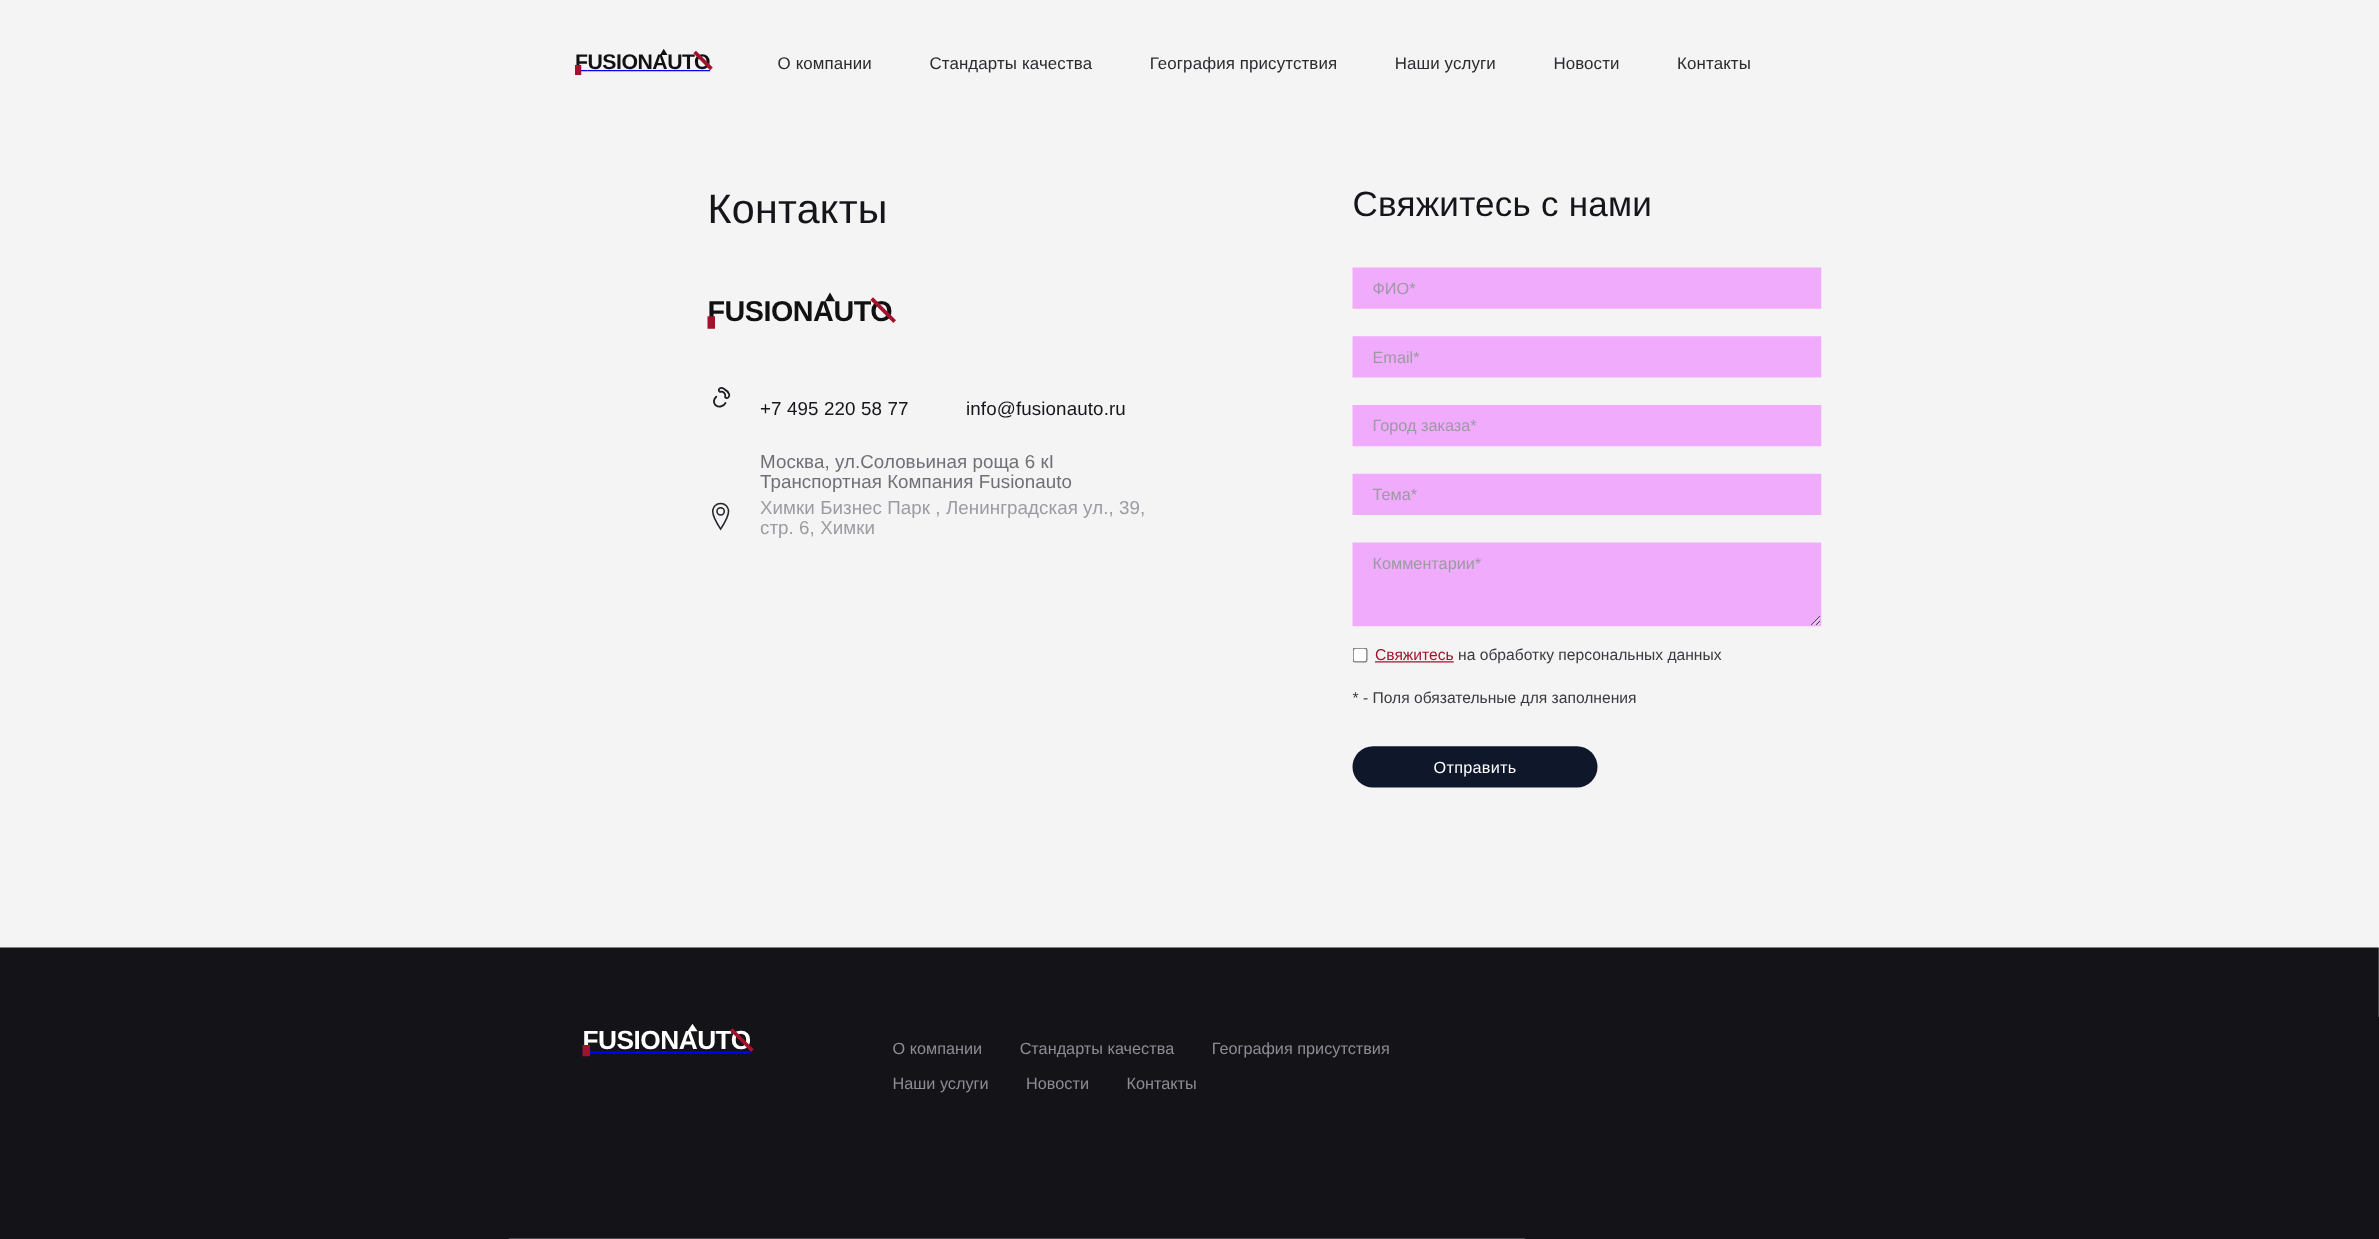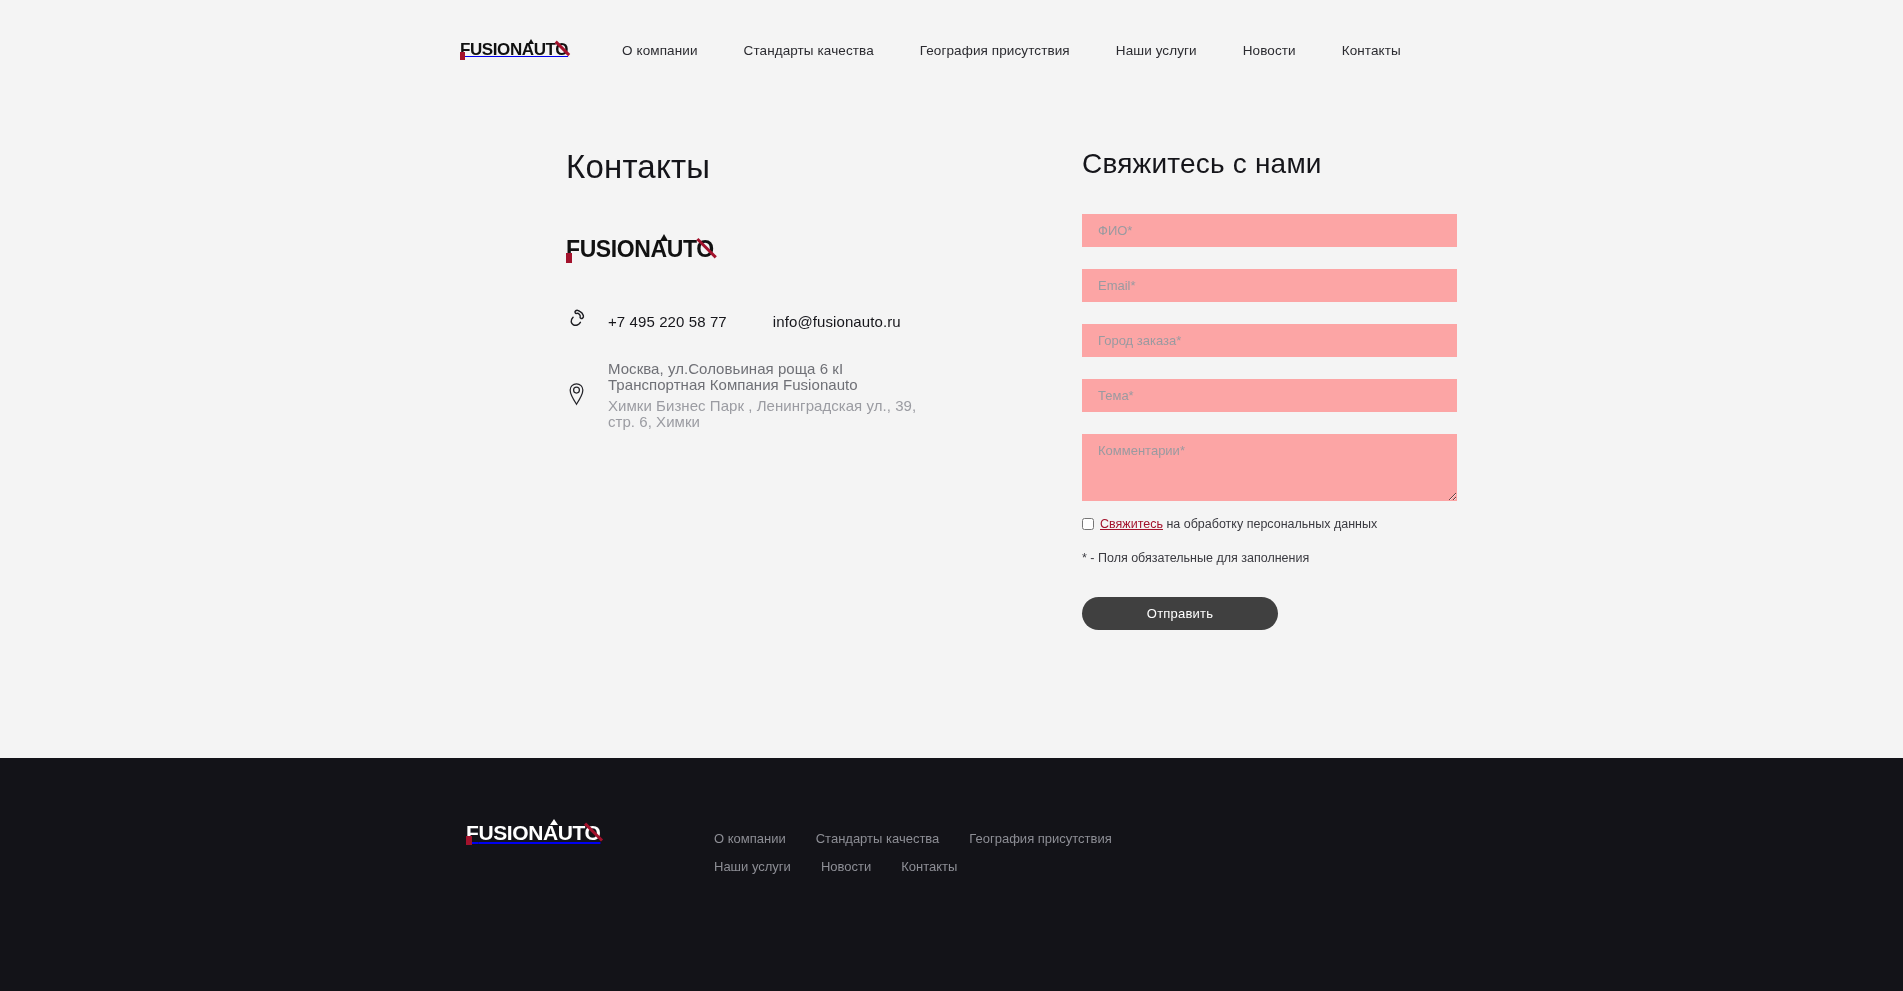--- a/index.html
+++ b/index.html
@@ -99,21 +99,21 @@
   .logo-contact .lm-slash { width: 3.4px; height: 26px; right: 5.6px; top: -1px; }
   .logo-contact .lm-tri {
     border-left: 4.6px solid transparent;
     border-right: 4.6px solid transparent;
     border-bottom: 7px solid #111;
     top: -2px; right: 46px;
   }
 
   .info-row {
     display: flex;
-    align-items: center;
+    align-items: flex-end;
     margin-bottom: 26px;
   }
   .info-icon {
     width: 42px;
     flex: 0 0 42px;
     padding-top: 2px;
     color: #1d1d22;
   }
   .info-body { flex: 1; }
 
@@ -148,21 +148,21 @@
   .form-title {
     font-size: 28px;
     font-weight: 400;
     color: #15151a;
     margin: 0 0 34px 0;
     letter-spacing: 0.2px;
   }
   .f-field {
     width: 100%;
     height: 33px;
-    background: #fca5a5;
+    background: #f0abfc;
     border: none;
     outline: none;
     padding: 0 16px;
     font-family: inherit;
     font-size: 13px;
     color: #44444a;
     margin-bottom: 22px;
     display: block;
   }
   .f-field::placeholder { color: #9a9aa0; opacity: 1; }
@@ -196,21 +196,21 @@
     margin-bottom: 32px;
   }
   .btn-submit {
     display: inline-flex;
     align-items: center;
     justify-content: center;
     min-width: 196px;
     height: 33px;
     border: none;
     border-radius: 17px;
-    background: #404040;
+    background: #0f172a;
     color: #ffffff;
     font-family: inherit;
     font-size: 13px;
     letter-spacing: 0.2px;
     cursor: pointer;
   }
 
   
   .site-footer {
     position: absolute;

